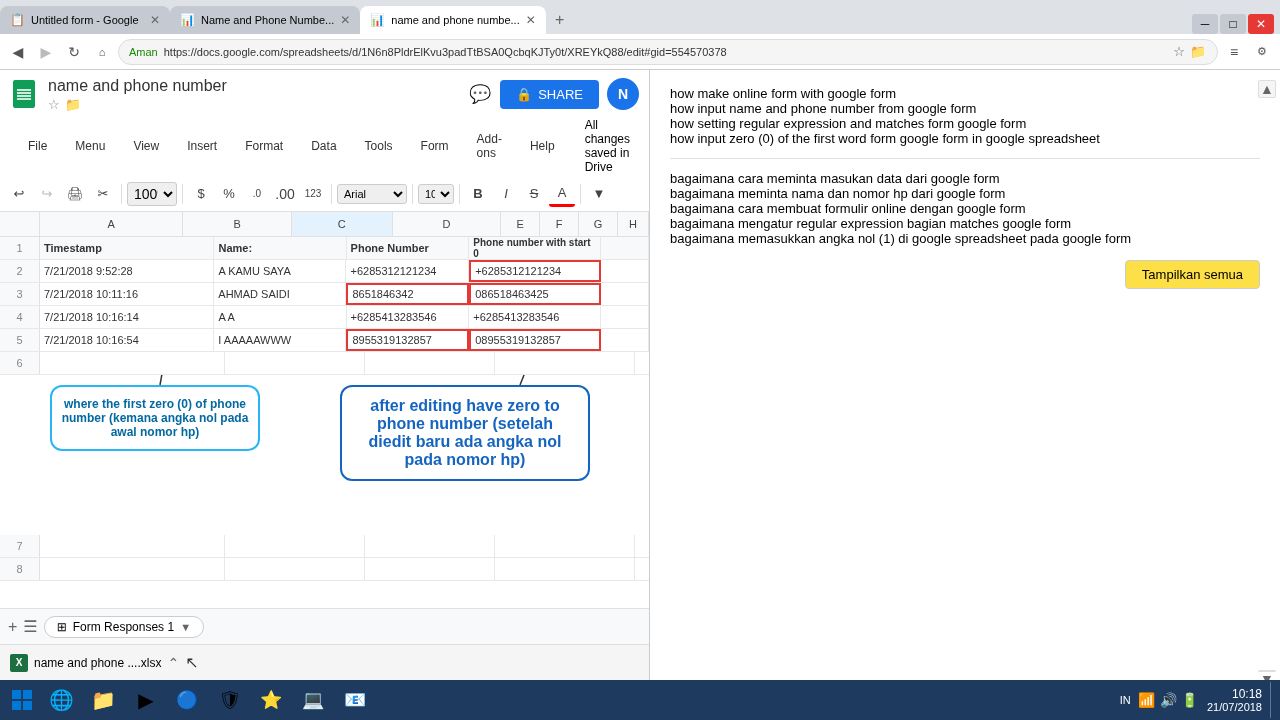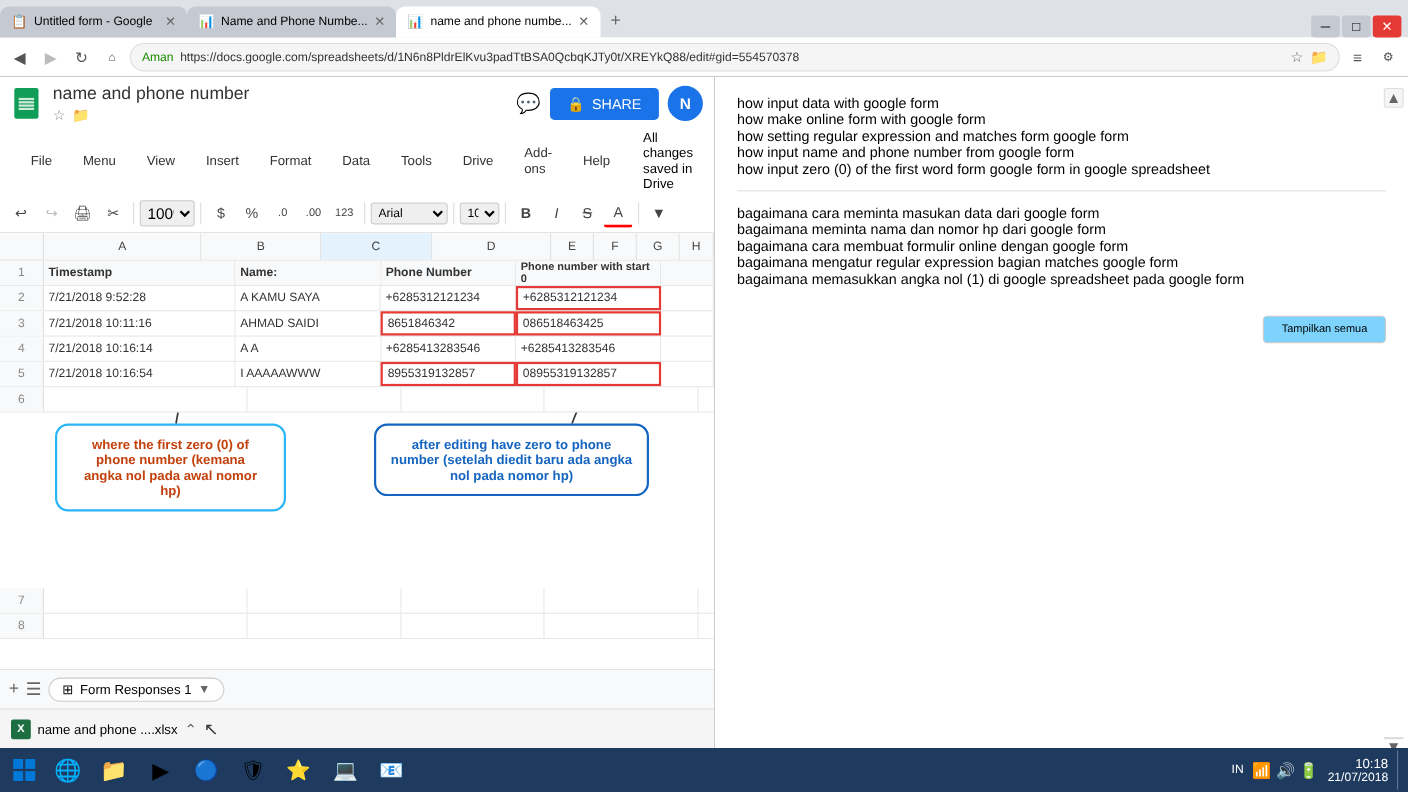--- a/index.html
+++ b/index.html
@@ -93,21 +93,21 @@
     .taskbar-right { display: flex; align-items: center; gap: 8px; color: #fff; font-size: 11px; }
     .time-display { text-align: right; }
     .time-main { font-size: 12px; }
     .date-main { font-size: 11px; }
 
     
     .download-bar { width: 100%; height: 36px; background: #f5f5f5; border-top: 1px solid #e0e0e0; display: flex; align-items: center; padding: 0 10px; gap: 10px; font-size: 12px; }
     .download-item { display: flex; align-items: center; gap: 6px; }
     .download-icon { width: 18px; height: 18px; background: #1d6f42; border-radius: 2px; display: flex; align-items: center; justify-content: center; color: #fff; font-size: 10px; font-weight: bold; }
     .download-arrow { font-size: 14px; color: #666; cursor: pointer; }
-    .show-all-btn { background: #7dd3fc; border: 1px solid #ccc; border-radius: 4px; padding: 6px 16px; font-size: 10px; cursor: pointer; margin-top: 18px; }
+    .show-all-btn { background: #fde047; border: 1px solid #ccc; border-radius: 4px; padding: 6px 16px; font-size: 13px; cursor: pointer; margin-top: 6px; }
 
     .right-divider { border: none; border-top: 1px solid #e0e0e0; margin: 8px 0; }
     
     
     .scroll-arrow { position: absolute; right: 4px; font-size: 14px; color: #666; background: #f5f5f5; border: 1px solid #ddd; border-radius: 2px; width: 18px; text-align: center; cursor: pointer; }
     .scroll-up { top: 150px; }
     .scroll-down { top: 600px; }
 
     .right-wrapper { position: relative; width: 630px; height: 610px; background: #fff; overflow: hidden; }
     .right-inner { padding: 16px 20px 10px; height: 580px; overflow: hidden; }
@@ -192,39 +192,39 @@
       </div>
 
       <div class="menu-bar" style="display:flex;align-items:center;">
         <span class="menu-item">File</span>
         <span class="menu-item">Menu</span>
         <span class="menu-item">View</span>
         <span class="menu-item">Insert</span>
         <span class="menu-item">Format</span>
         <span class="menu-item">Data</span>
         <span class="menu-item">Tools</span>
-        <span class="menu-item">Drive</span>
+        <span class="menu-item">Form</span>
         <span class="menu-item">Add-ons</span>
         <span class="menu-item">Help</span>
         <span class="autosave-text">All changes saved in Drive</span>
       </div>
     </div>
 
     <div class="toolbar">
       <div class="tb-btn">↩</div>
       <div class="tb-btn" style="color:#bbb;">↪</div>
       <div class="tb-btn">🖨</div>
       <div class="tb-btn">✂</div>
       <div class="tb-separator"></div>
       <select class="zoom-select"><option>100%</option></select>
       <div class="tb-separator"></div>
       <div class="tb-btn">$</div>
       <div class="tb-btn">%</div>
       <div class="tb-btn" style="font-size:10px;">.0</div>
-      <div class="tb-btn" style="font-size:10px;text-align:right;">.00</div>
+      <div class="tb-btn" style="font-size:14px;text-align:right;">.00</div>
       <div class="tb-btn" style="font-size:10px;">123</div>
       <div class="tb-separator"></div>
       <select class="font-select"><option>Arial</option></select>
       <div class="tb-separator"></div>
       <select class="font-size-select"><option>10</option></select>
       <div class="tb-separator"></div>
       <div class="tb-btn" style="font-weight:bold;">B</div>
       <div class="tb-btn" style="font-style:italic;">I</div>
       <div class="tb-btn" style="text-decoration:line-through;">S</div>
       <div class="tb-btn" style="border-bottom:3px solid red;">A</div>
@@ -295,25 +295,25 @@
       <div class="ss-row">
         <div class="row-num">6</div>
         <div class="ss-cell col-a"></div>
         <div class="ss-cell col-b"></div>
         <div class="ss-cell col-c"></div>
         <div class="ss-cell col-d"></div>
       </div>
 
       <div style="position:relative;height:160px;margin-left:40px;">
 
-        <div style="position:absolute;left:10px;top:10px;width:210px;border:2px solid #29b6f6;border-radius:12px;background:rgba(255,255,255,0.97);padding:10px 20px;font-size:12px;font-weight:bold;color:#c2410c;text-align:center;">
+        <div style="position:absolute;left:10px;top:10px;width:210px;border:2px solid #29b6f6;border-radius:12px;background:rgba(255,255,255,0.97);padding:10px 6px;font-size:12px;font-weight:bold;color:#0369a1;text-align:center;">
           <span>where the first zero (0) of phone number (kemana angka nol pada awal nomor hp)</span>
         </div>
 
-        <div style="position:absolute;left:300px;top:10px;width:250px;border:2px solid #1565c0;border-radius:12px;background:rgba(255,255,255,0.97);padding:10px 12px;font-size:12px;font-weight:bold;color:#1565c0;text-align:center;">
+        <div style="position:absolute;left:300px;top:10px;width:250px;border:2px solid #1565c0;border-radius:12px;background:rgba(255,255,255,0.97);padding:10px 12px;font-size:16px;font-weight:bold;color:#1565c0;text-align:center;">
           <span>after editing have zero to phone number (setelah diedit baru ada angka nol pada nomor hp)</span>
         </div>
 
         <svg style="position:absolute;top:0;left:0;width:600px;height:160px;pointer-events:none;">
 
           <line x1="120" y1="10" x2="145" y2="-130" stroke="#333" stroke-width="1.5" marker-end="url(#arrow)"></line>
 
           <line x1="480" y1="10" x2="520" y2="-90" stroke="#333" stroke-width="1.5"></line>
         </svg>
       </div>
@@ -352,24 +352,23 @@
 
         <span style="font-size:16px;color:#333;">↖</span>
       </div>
     </div>
   </div>
 
   <div class="right-wrapper">
     <div class="right-inner">
 
       <div>
-        <p>how input data with google form</p>
         <p>how make online form with google form</p>
+        <p>how input name and phone number from google form</p>
         <p>how setting regular expression and matches form google form</p>
-        <p>how input name and phone number from google form</p>
         <p>how input zero (0) of the first word form google form in google spreadsheet</p>
       </div>
 
       <hr class="right-divider" style="margin:12px 0;">
 
       <div>
         <p>bagaimana cara meminta masukan data dari google form</p>
         <p>bagaimana meminta nama dan nomor hp dari google form</p>
         <p>bagaimana cara membuat formulir online dengan google form</p>
         <p>bagaimana mengatur regular expression bagian matches google form</p>

